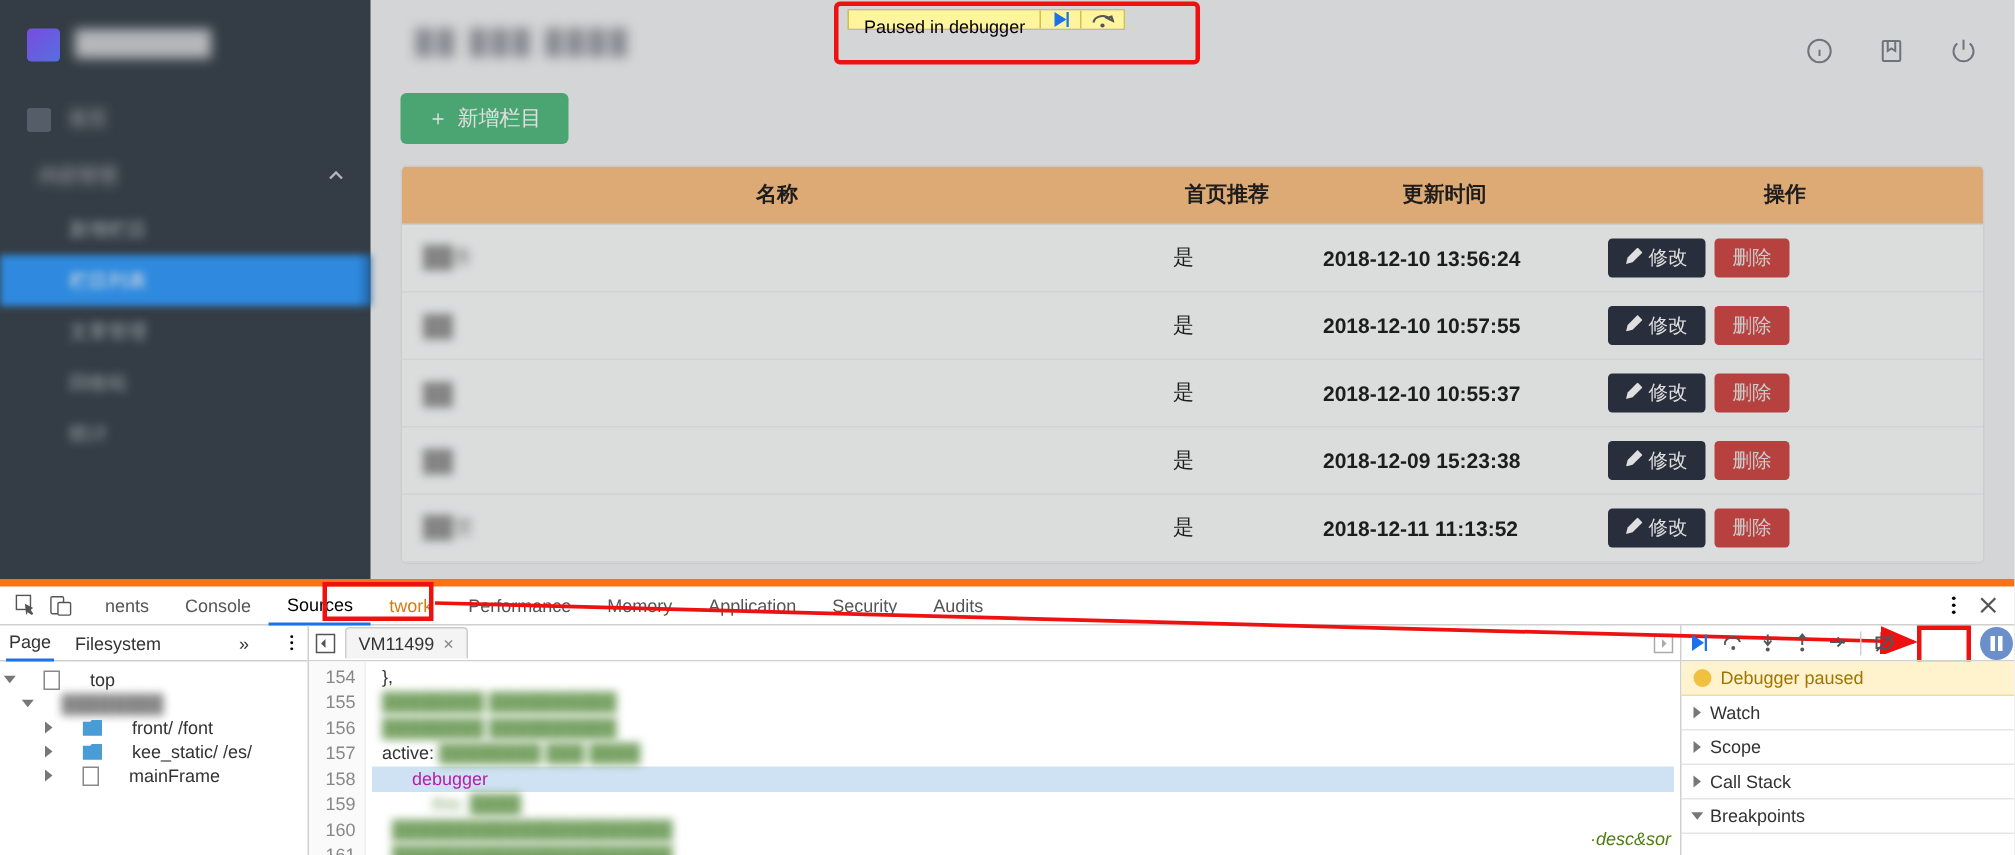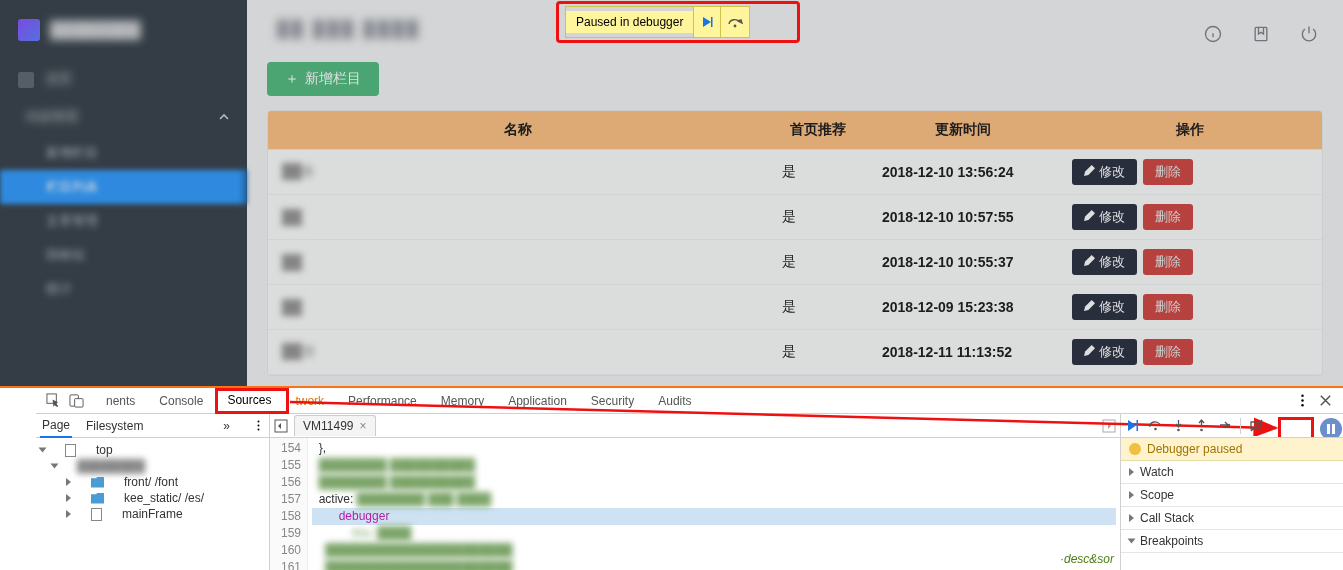--- a/index.html
+++ b/index.html
@@ -28,42 +28,42 @@
 .tbl td { padding: 9px 14px; font-size: 14px; border-bottom: 1px solid #eef0f2; background: #fafbfc; }
 .tbl td .txt-blur { filter: blur(3px); color: #888; }
 .edit-btn { background: #0f172a; color: #fff; border: none; padding: 4px 12px; border-radius: 3px; font-size: 13px; cursor: pointer; }
 .edit-btn::before { content: ""; display: inline-block; width: 11px; height: 11px; margin-right: 4px; background: currentColor; mask: none; clip-path: polygon(70% 0,100% 30%,40% 90%,0 100%,10% 60%); }
 .del-btn { background: #c9302c; color: #e5e5e5; border: none; padding: 4px 12px; border-radius: 3px; font-size: 13px; cursor: pointer; margin-left: 6px; }
 
 .top-right-icons { position: absolute; top: 24px; right: 24px; display: flex; gap: 28px; color: #6b737d; }
 .top-right-icons svg { width: 20px; height: 20px; }
 
 
-.pause-banner { position: absolute; top: 6px; left: 565px; display: flex; align-items: center; height: 32px; border: 1px solid #d0c24a; font: 12px monospace; }
+.pause-banner { position: absolute; top: 6px; left: 565px; display: flex; height: 14px; border: 1px solid #d0c24a; font: 12px monospace; }
 .pause-banner .txt { background: #fff59d; padding: 4px 10px; }
 .pause-banner .pb-btn { background: #fff59d; height: 100%; display: flex; align-items: center; padding: 0 6px; border-left: 1px solid #d0c24a; color: #1a73e8; cursor: pointer; }
 .red-box-a { position: absolute; border: 3px solid #e11; pointer-events: none; }
 .box-top { top: 1px; left: 556px; width: 244px; height: 42px; border-radius: 4px; }
 .box-sources { top: 388px; left: 215px; width: 74px; height: 26px; }
 .box-deact { top: 417px; left: 1278px; width: 36px; height: 27px; }
 .arrow-line { position: absolute; pointer-events: none; }
 
 .dim { position: absolute; inset: 0; height: 386px; background: rgba(120,120,120,0.24); pointer-events: none; }
 
 
-.devtools { height: 184px; border-top: 2px solid #f97316; display: flex; flex-direction: column; font-size: 12px; color: #333; background: #fff; padding-left: 36px; }
+.devtools { height: 184px; border-top: 5px solid #f97316; display: flex; flex-direction: column; font-size: 12px; color: #333; background: #fff; }
 .dt-tabs { display: flex; align-items: center; height: 26px; border-bottom: 1px solid #d0d0d0; padding: 0 6px; gap: 0; }
 .dt-tabs .tab { padding: 5px 12px; color: #555; cursor: pointer; }
 .dt-tabs .tab.active { color: #000; border-bottom: 2px solid #1a73e8; }
 .dt-tabs .tab.warn { color: #d67b0e; }
 .dt-tabs .spacer { flex: 1; }
 .dt-tabs .ico { width: 15px; height: 15px; color: #555; cursor: pointer; margin: 0 4px; }
 
 .dt-body { flex: 1; display: flex; min-height: 0; }
-.dt-left { width: 234px; border-right: 1px solid #d0d0d0; display: flex; flex-direction: column; }
+.dt-left { width: 206px; border-right: 1px solid #d0d0d0; display: flex; flex-direction: column; }
 .dt-left-tabs { display: flex; align-items: center; height: 24px; border-bottom: 1px solid #d0d0d0; padding: 0 4px; gap: 12px; }
 .dt-left-tabs span { cursor: pointer; padding: 4px 2px; }
 .dt-left-tabs span.active { border-bottom: 2px solid #1a73e8; }
 .tree { padding: 4px 4px; font-size: 12px; overflow: hidden; }
 .tree .row { display: flex; align-items: center; gap: 20px; padding: 1px 0; white-space: nowrap; }
 .tree .ind1 { padding-left: 12px; }
 .tree .ind2 { padding-left: 26px; }
 .folder-ic { width: 13px; height: 11px; background: #4a9cd6; clip-path: polygon(0 15%,40% 15%,50% 0,100% 0,100% 100%,0 100%); }
 .doc-ic { width: 11px; height: 13px; border: 1px solid #888; background: #fff; }
 .tri { display: inline-block; width: 0; height: 0; border-top: 4px solid transparent; border-bottom: 4px solid transparent; border-left: 5px solid #777; }

